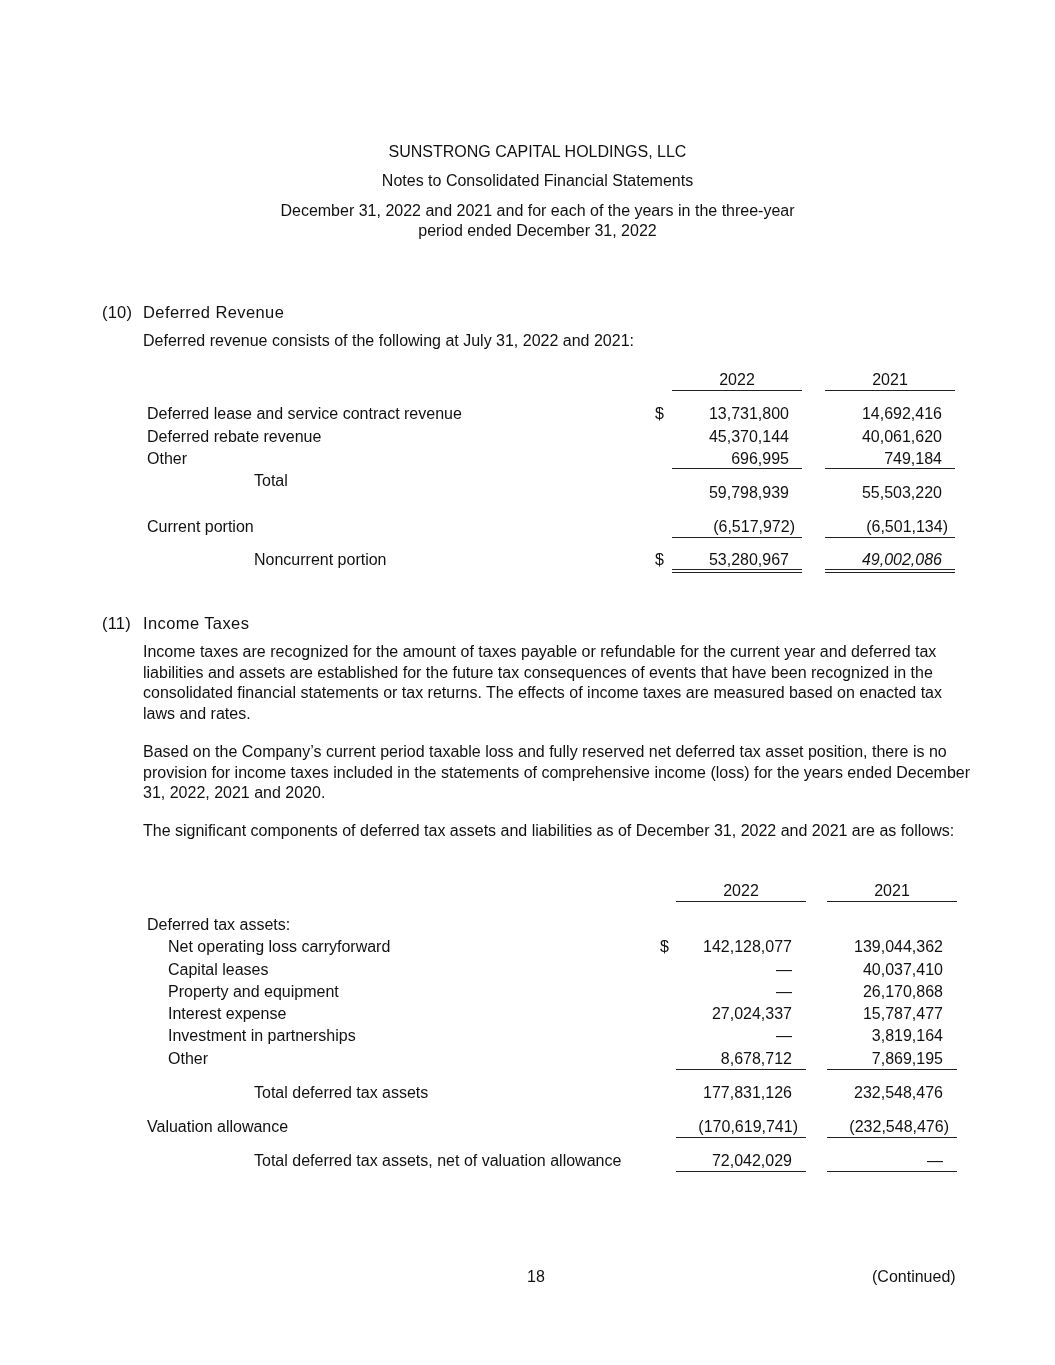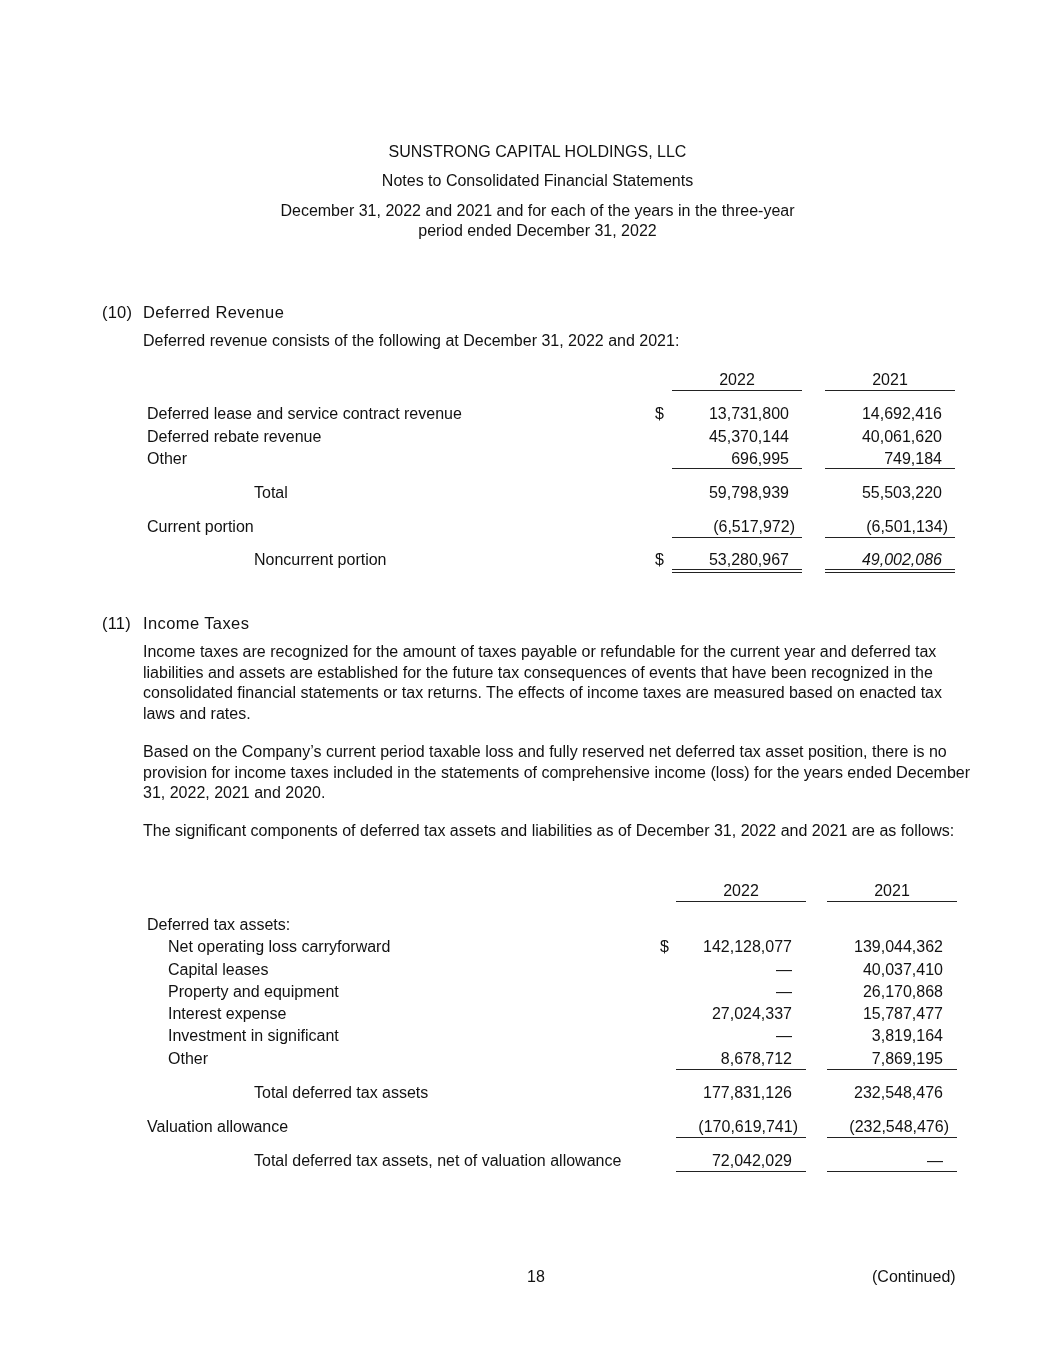--- a/index.html
+++ b/index.html
@@ -29,21 +29,21 @@
 <body>
 
 <div class="abs center" style="top:142px;">SUNSTRONG CAPITAL HOLDINGS, LLC</div>
 <div class="abs center" style="top:171px;">Notes to Consolidated Financial Statements</div>
 <div class="abs center" style="top:201px;">December 31, 2022 and 2021 and for each of the years in the three-year</div>
 <div class="abs center" style="top:221px;">period ended December 31, 2022</div>
 
 <div>
   <div class="abs sec-num" style="top:302px;">(10)</div>
   <div class="abs sec-title" style="top:302px;">Deferred Revenue</div>
-  <div class="abs" style="left:143px; top:331px;">Deferred revenue consists of the following at December 31, 2022 and 2021:</div>
+  <div class="abs" style="left:143px; top:331px;">Deferred revenue consists of the following at July 31, 2022 and 2021:</div>
 
   <div>
     <div class="abs year" style="left:672px; width:130px; top:370px;">2022</div>
     <div class="abs year" style="left:825px; width:130px; top:370px;">2021</div>
     <div class="line" style="left:672px; width:130px; top:390px;"></div>
     <div class="line" style="left:825px; width:130px; top:390px;"></div>
 
     <div>
       <div class="abs label" style="top:404px;">Deferred lease and service contract revenue</div>
       <div class="abs" style="left:655px; top:404px;">$</div>
@@ -59,21 +59,21 @@
 
     <div>
       <div class="abs label" style="top:449px;">Other</div>
       <div class="abs cell c1" style="top:449px;">696,995</div>
       <div class="abs cell c2" style="top:449px;">749,184</div>
     </div>
     <div class="line" style="left:672px; width:130px; top:468px;"></div>
     <div class="line" style="left:825px; width:130px; top:468px;"></div>
 
     <div>
-      <div class="abs label total" style="top:483px;">Total</div>
+      <div class="abs label total" style="top:471px;">Total</div>
       <div class="abs cell c1" style="top:483px;">59,798,939</div>
       <div class="abs cell c2" style="top:483px;">55,503,220</div>
     </div>
 
     <div>
       <div class="abs label" style="top:517px;">Current portion</div>
       <div class="abs cell c1" style="top:517px;"><span class="paren">(6,517,972)</span></div>
       <div class="abs cell c2" style="top:517px;"><span class="paren">(6,501,134)</span></div>
     </div>
     <div class="line" style="left:672px; width:130px; top:537px;"></div>
@@ -121,21 +121,21 @@
       <div class="abs label indent" style="top:982px;">Property and equipment</div>
       <div class="abs cell c1b" style="top:982px;">—</div>
       <div class="abs cell c2b" style="top:982px;">26,170,868</div>
     </div>
     <div>
       <div class="abs label indent" style="top:1004px;">Interest expense</div>
       <div class="abs cell c1b" style="top:1004px;">27,024,337</div>
       <div class="abs cell c2b" style="top:1004px;">15,787,477</div>
     </div>
     <div>
-      <div class="abs label indent" style="top:1026px;">Investment in significant</div>
+      <div class="abs label indent" style="top:1026px;">Investment in partnerships</div>
       <div class="abs cell c1b" style="top:1026px;">—</div>
       <div class="abs cell c2b" style="top:1026px;">3,819,164</div>
     </div>
     <div>
       <div class="abs label indent" style="top:1049px;">Other</div>
       <div class="abs cell c1b" style="top:1049px;">8,678,712</div>
       <div class="abs cell c2b" style="top:1049px;">7,869,195</div>
     </div>
     <div class="line" style="left:676px; width:130px; top:1069px;"></div>
     <div class="line" style="left:827px; width:130px; top:1069px;"></div>

